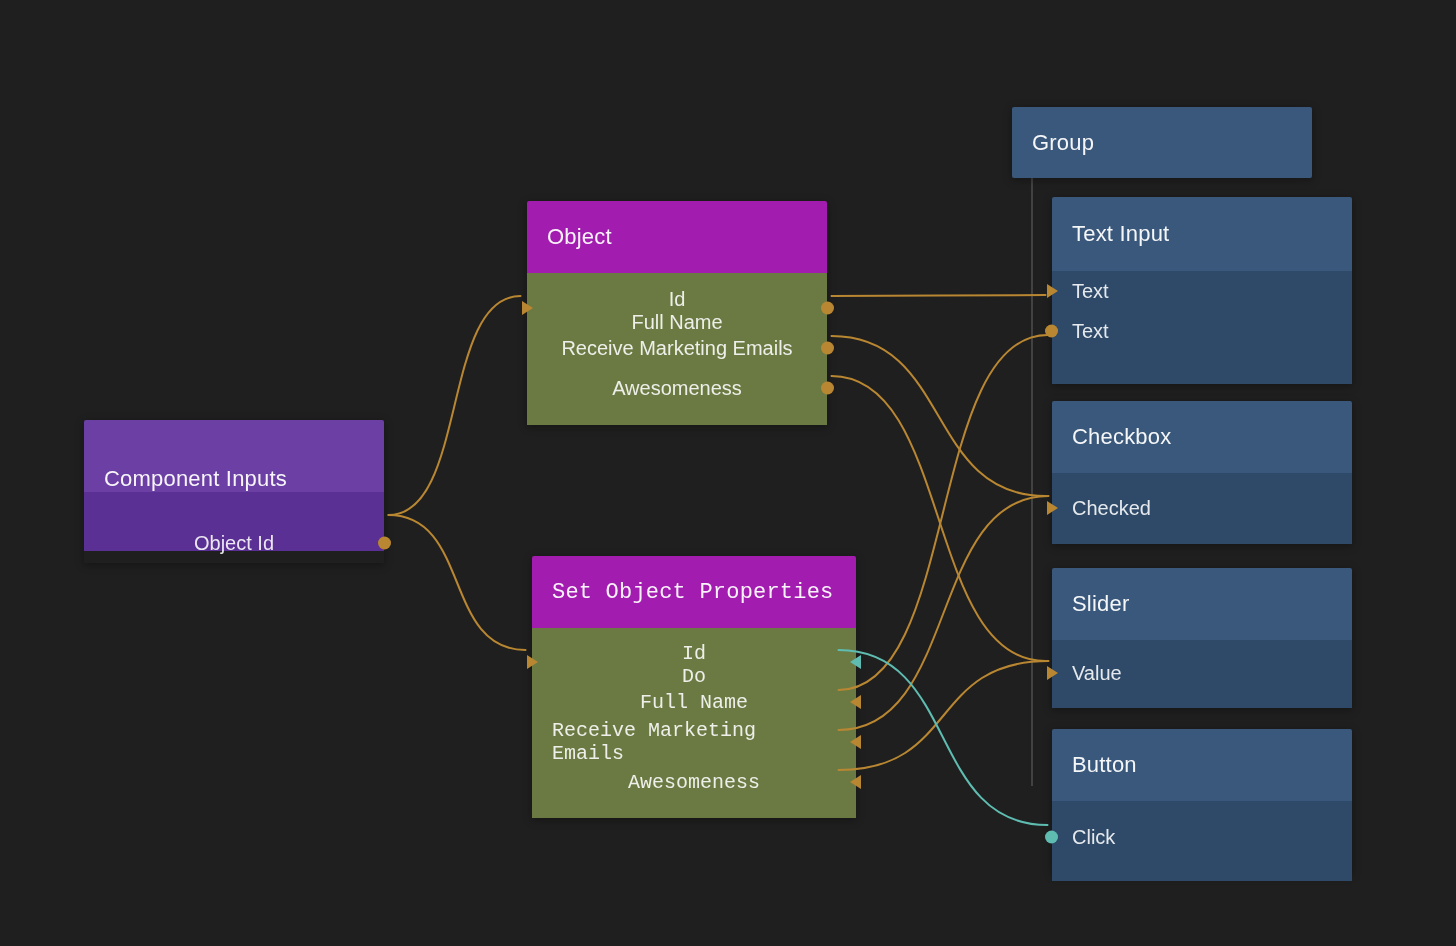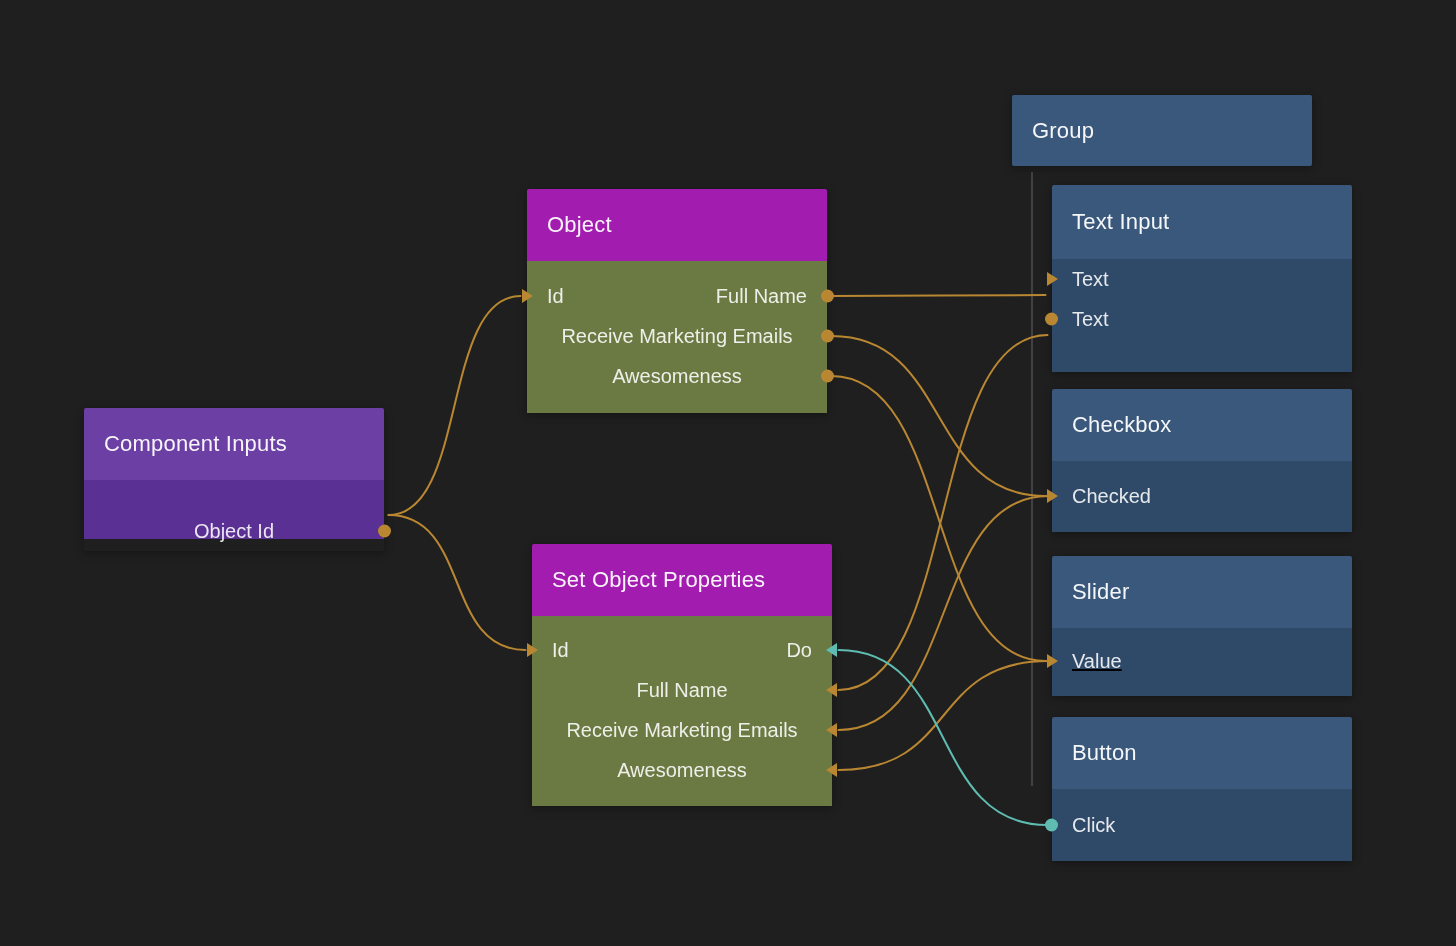--- a/index.html
+++ b/index.html
@@ -12,20 +12,21 @@
   #canvas {
     position: relative;
     width: 1456px;
     height: 946px;
     background: #1f1f1f;
   }
   .node {
     position: absolute;
     border-radius: 0;
     box-shadow: 0 2px 8px rgba(0,0,0,0.35);
+    margin-top: 12px;
   }
   .node-header {
     display: flex;
     align-items: center;
     padding: 0 20px;
     height: 72px;
     font-size: 22px;
     color: rgba(255,255,255,0.95);
     letter-spacing: 0.2px;
     border-radius: 2px 2px 0 0;
@@ -34,26 +35,26 @@
   .node-body { position: relative; width: 100%; }
   .row {
     position: relative;
     display: flex;
     align-items: center;
     height: 40px;
     padding: 0 20px;
     font-size: 20px;
     color: rgba(255,255,255,0.88);
   }
-  .row.two-sided { justify-content: space-between; }
+  .row.two-sided { justify-content: space-between; flex-direction: column; }
   .row.right { justify-content: center; }
   .row.left { justify-content: flex-start; }
 
   
-  .node-purple .node-header { background: #6b3fa4; }
+  .node-purple .node-header { background: #6b3fa4; align-items: flex-end; }
   .node-purple .node-body   { background: #5a3094; }
   .node-olive  .node-header { background: #a21caf; }
   .node-olive  .node-body   { background: #6b7a43; }
   .node-blue   .node-header { background: #3a587c; }
   .node-blue   .node-body   { background: #2e4a68; }
 
   
   .port { position: absolute; top: 50%; transform: translateY(-50%); }
   .port.dot { width: 13px; height: 13px; border-radius: 50%; background: #b98732; }
   .port.dot[data-side="right"] { right: -7px; }
@@ -119,21 +120,21 @@
         <span>Receive Marketing Emails</span>
         <span class="port dot" data-side="right" style="background: rgb(185, 135, 50);"></span>
       </div>
       <div class="row right">
         <span>Awesomeness</span>
         <span class="port dot" data-side="right" style="background: rgb(185, 135, 50);"></span>
       </div>
     </div>
   </div>
 
-  <div class="node node-olive" style="left:532px; top:544px; width:300px; height:262px;">
+  <div class="node node-olive" style="left:532px; top:544px; width:324px; height:262px;font-family:Liberation Mono, monospace;">
     <div class="node-header">
       <span>Set Object Properties</span>
     </div>
     <div class="node-body" style="height:190px; padding-top:14px;">
       <div class="row two-sided">
         <span>Id</span>
         <span>Do</span>
         <span class="port arrow-right" data-side="left" style="border-left-color: rgb(185, 135, 50);"></span>
         <span class="port arrow-left" data-side="right" style="border-right-color: rgb(95, 188, 177);"></span>
       </div>
@@ -183,33 +184,33 @@
         <span>Checked</span>
         <span class="port arrow-right" data-side="left" style="border-left-color: rgb(185, 135, 50);"></span>
       </div>
     </div>
   </div>
 
   <div class="node node-blue" style="left:1052px; top:556px; width:300px; height:140px;">
     <div class="node-header">
       <span>Slider</span>
     </div>
-    <div class="node-body" style="height:68px; padding-top:13px;text-decoration:underline;">
+    <div class="node-body" style="height:68px; padding-top:13px;">
       <div class="row left">
         <span>Value</span>
         <span class="port arrow-right" data-side="left" style="border-left-color: rgb(185, 135, 50);"></span>
       </div>
     </div>
   </div>
 
   <div class="node node-blue" style="left:1052px; top:717px; width:300px; height:144px;">
     <div class="node-header">
       <span>Button</span>
     </div>
-    <div class="node-body" style="height:72px; padding-top:16px;text-align:right;">
+    <div class="node-body" style="height:80px; padding-top:16px;text-align:right;">
       <div class="row left">
         <span>Click</span>
         <span class="port dot" data-side="left" style="background: rgb(95, 188, 177);"></span>
       </div>
     </div>
   </div>
 
   <svg id="wires" viewBox="0 0 1456 946" xmlns="http://www.w3.org/2000/svg">
       <path d="M 388.5 515 C 467.7 515, 441.3 296, 520.5 296" stroke="#b98732" stroke-width="2" fill="none" stroke-linecap="round"></path>
       <path d="M 388.5 515 C 470.7 515, 443.3 650, 525.5 650" stroke="#b98732" stroke-width="2" fill="none" stroke-linecap="round"></path>

